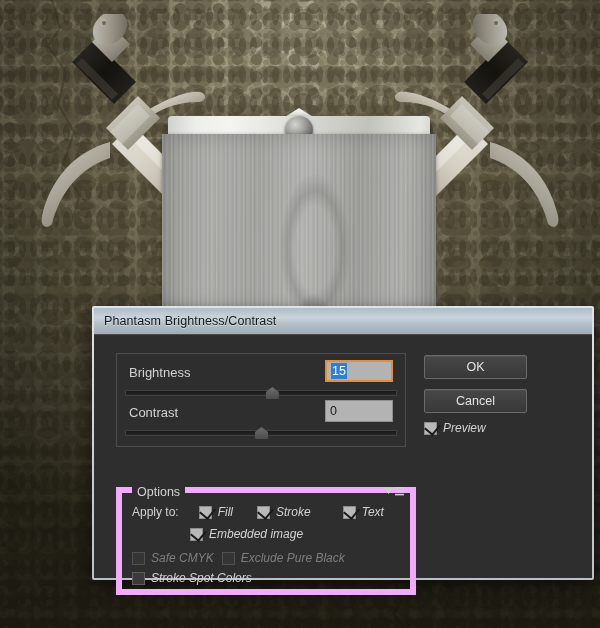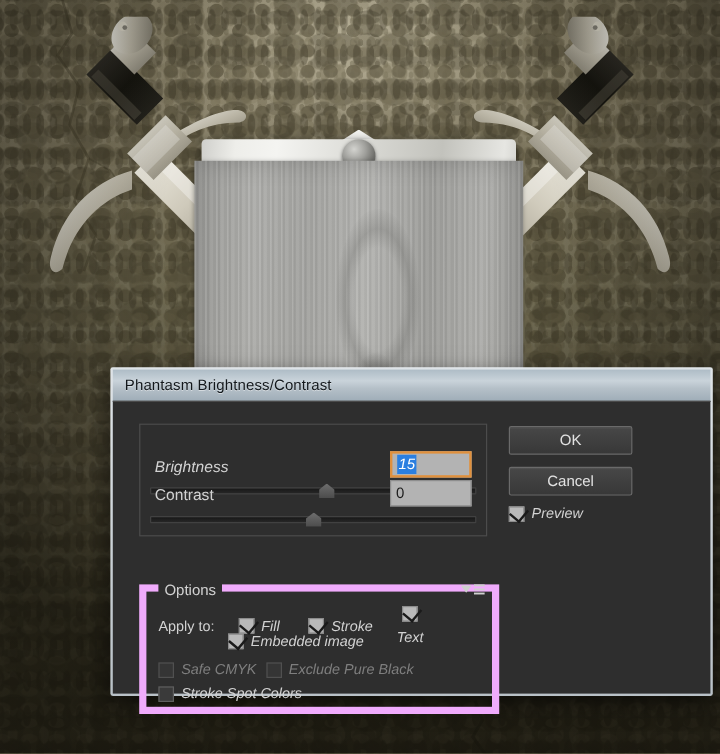--- a/index.html
+++ b/index.html
@@ -292,21 +292,21 @@
   <div class="dlg-frame"></div>
 
   <div class="titlebar">
     <div class="titlebar-text">Phantasm Brightness/Contrast</div>
   </div>
 
   <div class="dlg-body">
 
     <div class="panel">
 
-      <div class="row" style="top:16px;font-style:italic;">
+      <div class="row" style="top:0;">
         <div class="row-label">Brightness</div>
         <div class="numfield focused" style="left:208px;">
           <span class="val sel">15</span>
         </div>
         <div class="track" style="top:36px;">
           <div class="thumb" style="left:calc(54% - 6px);top:-4px;"></div>
         </div>
       </div>
 
       <div class="row" style="top:40px;">
@@ -354,21 +354,21 @@
           <span class="lbl">Fill</span>
         </span>
 
         <span class="chkrow" style="margin-left:8px;">
           <span class="chk">
               <i class="tick"></i>
             </span>
           <span class="lbl">Stroke</span>
         </span>
 
-        <span class="chkrow" style="margin-left:4px;flex-direction:column;">
+        <span class="chkrow" style="margin-left:16px;">
           <span class="chk">
               <i class="tick"></i>
             </span>
           <span class="lbl">Text</span>
         </span>
       </div>
 
       <div class="chkrow" style="position:absolute;left:68px;top:34px;">
         <span class="chk">
             <i class="tick"></i>

